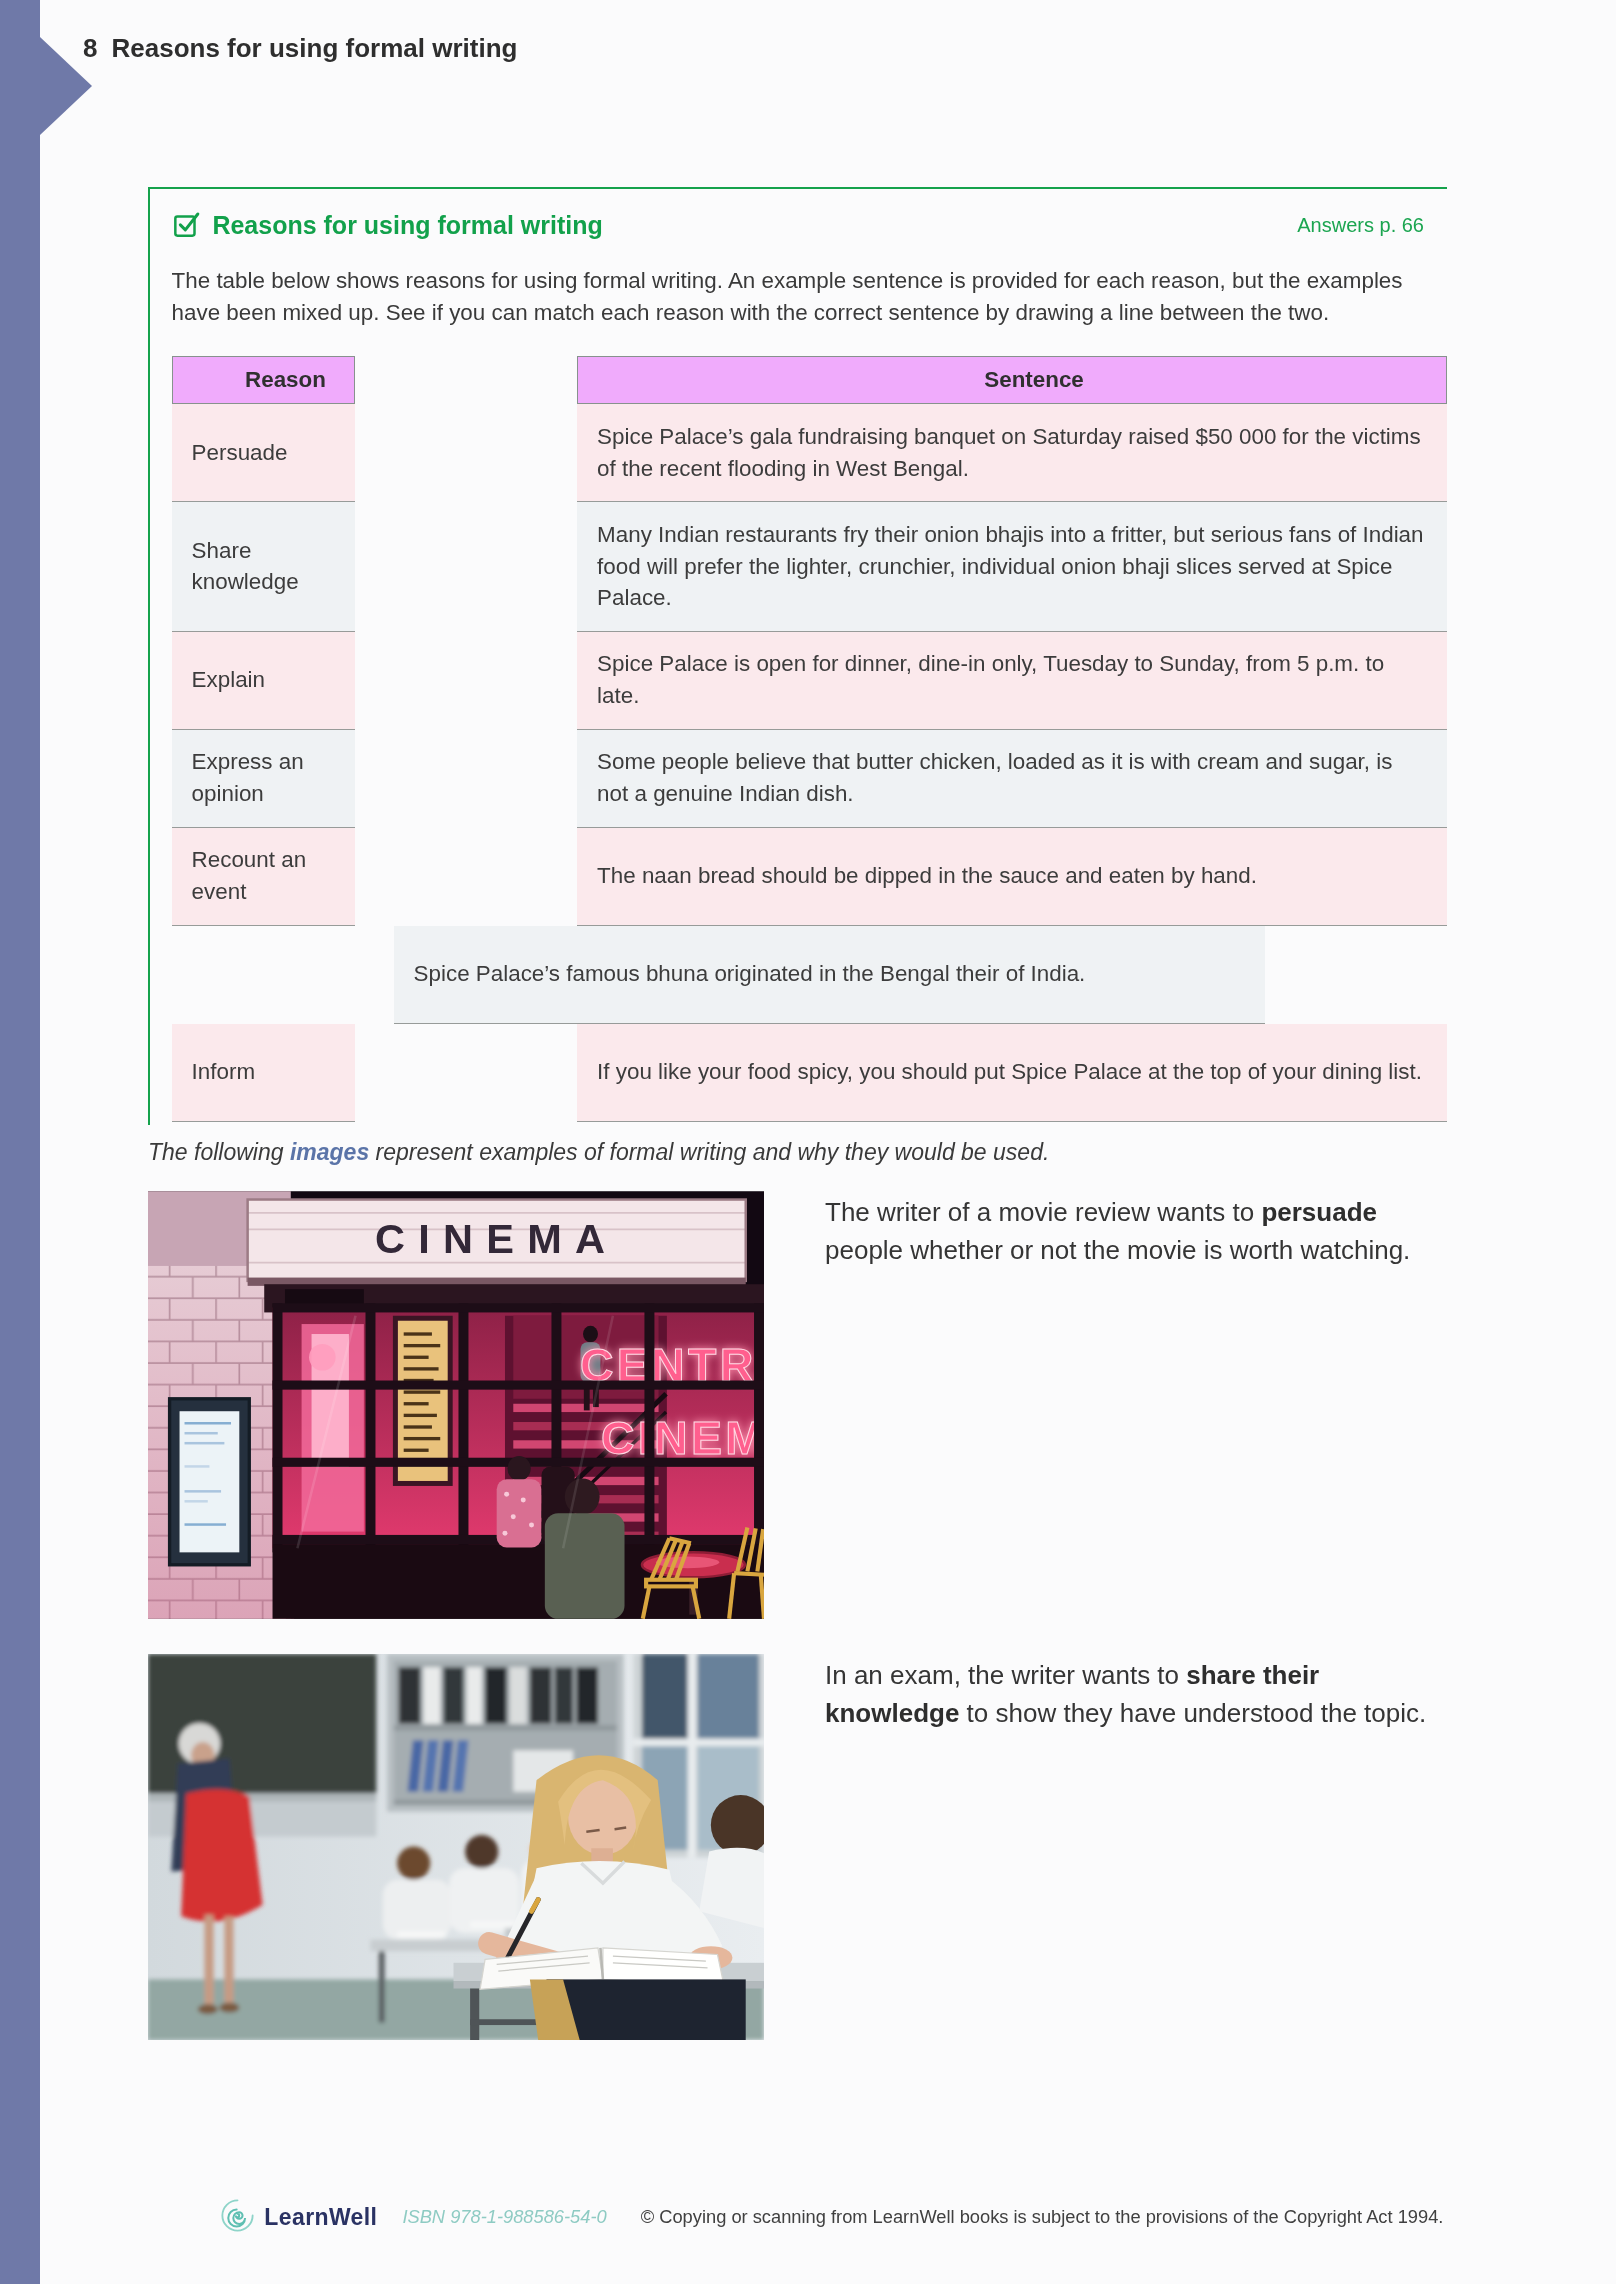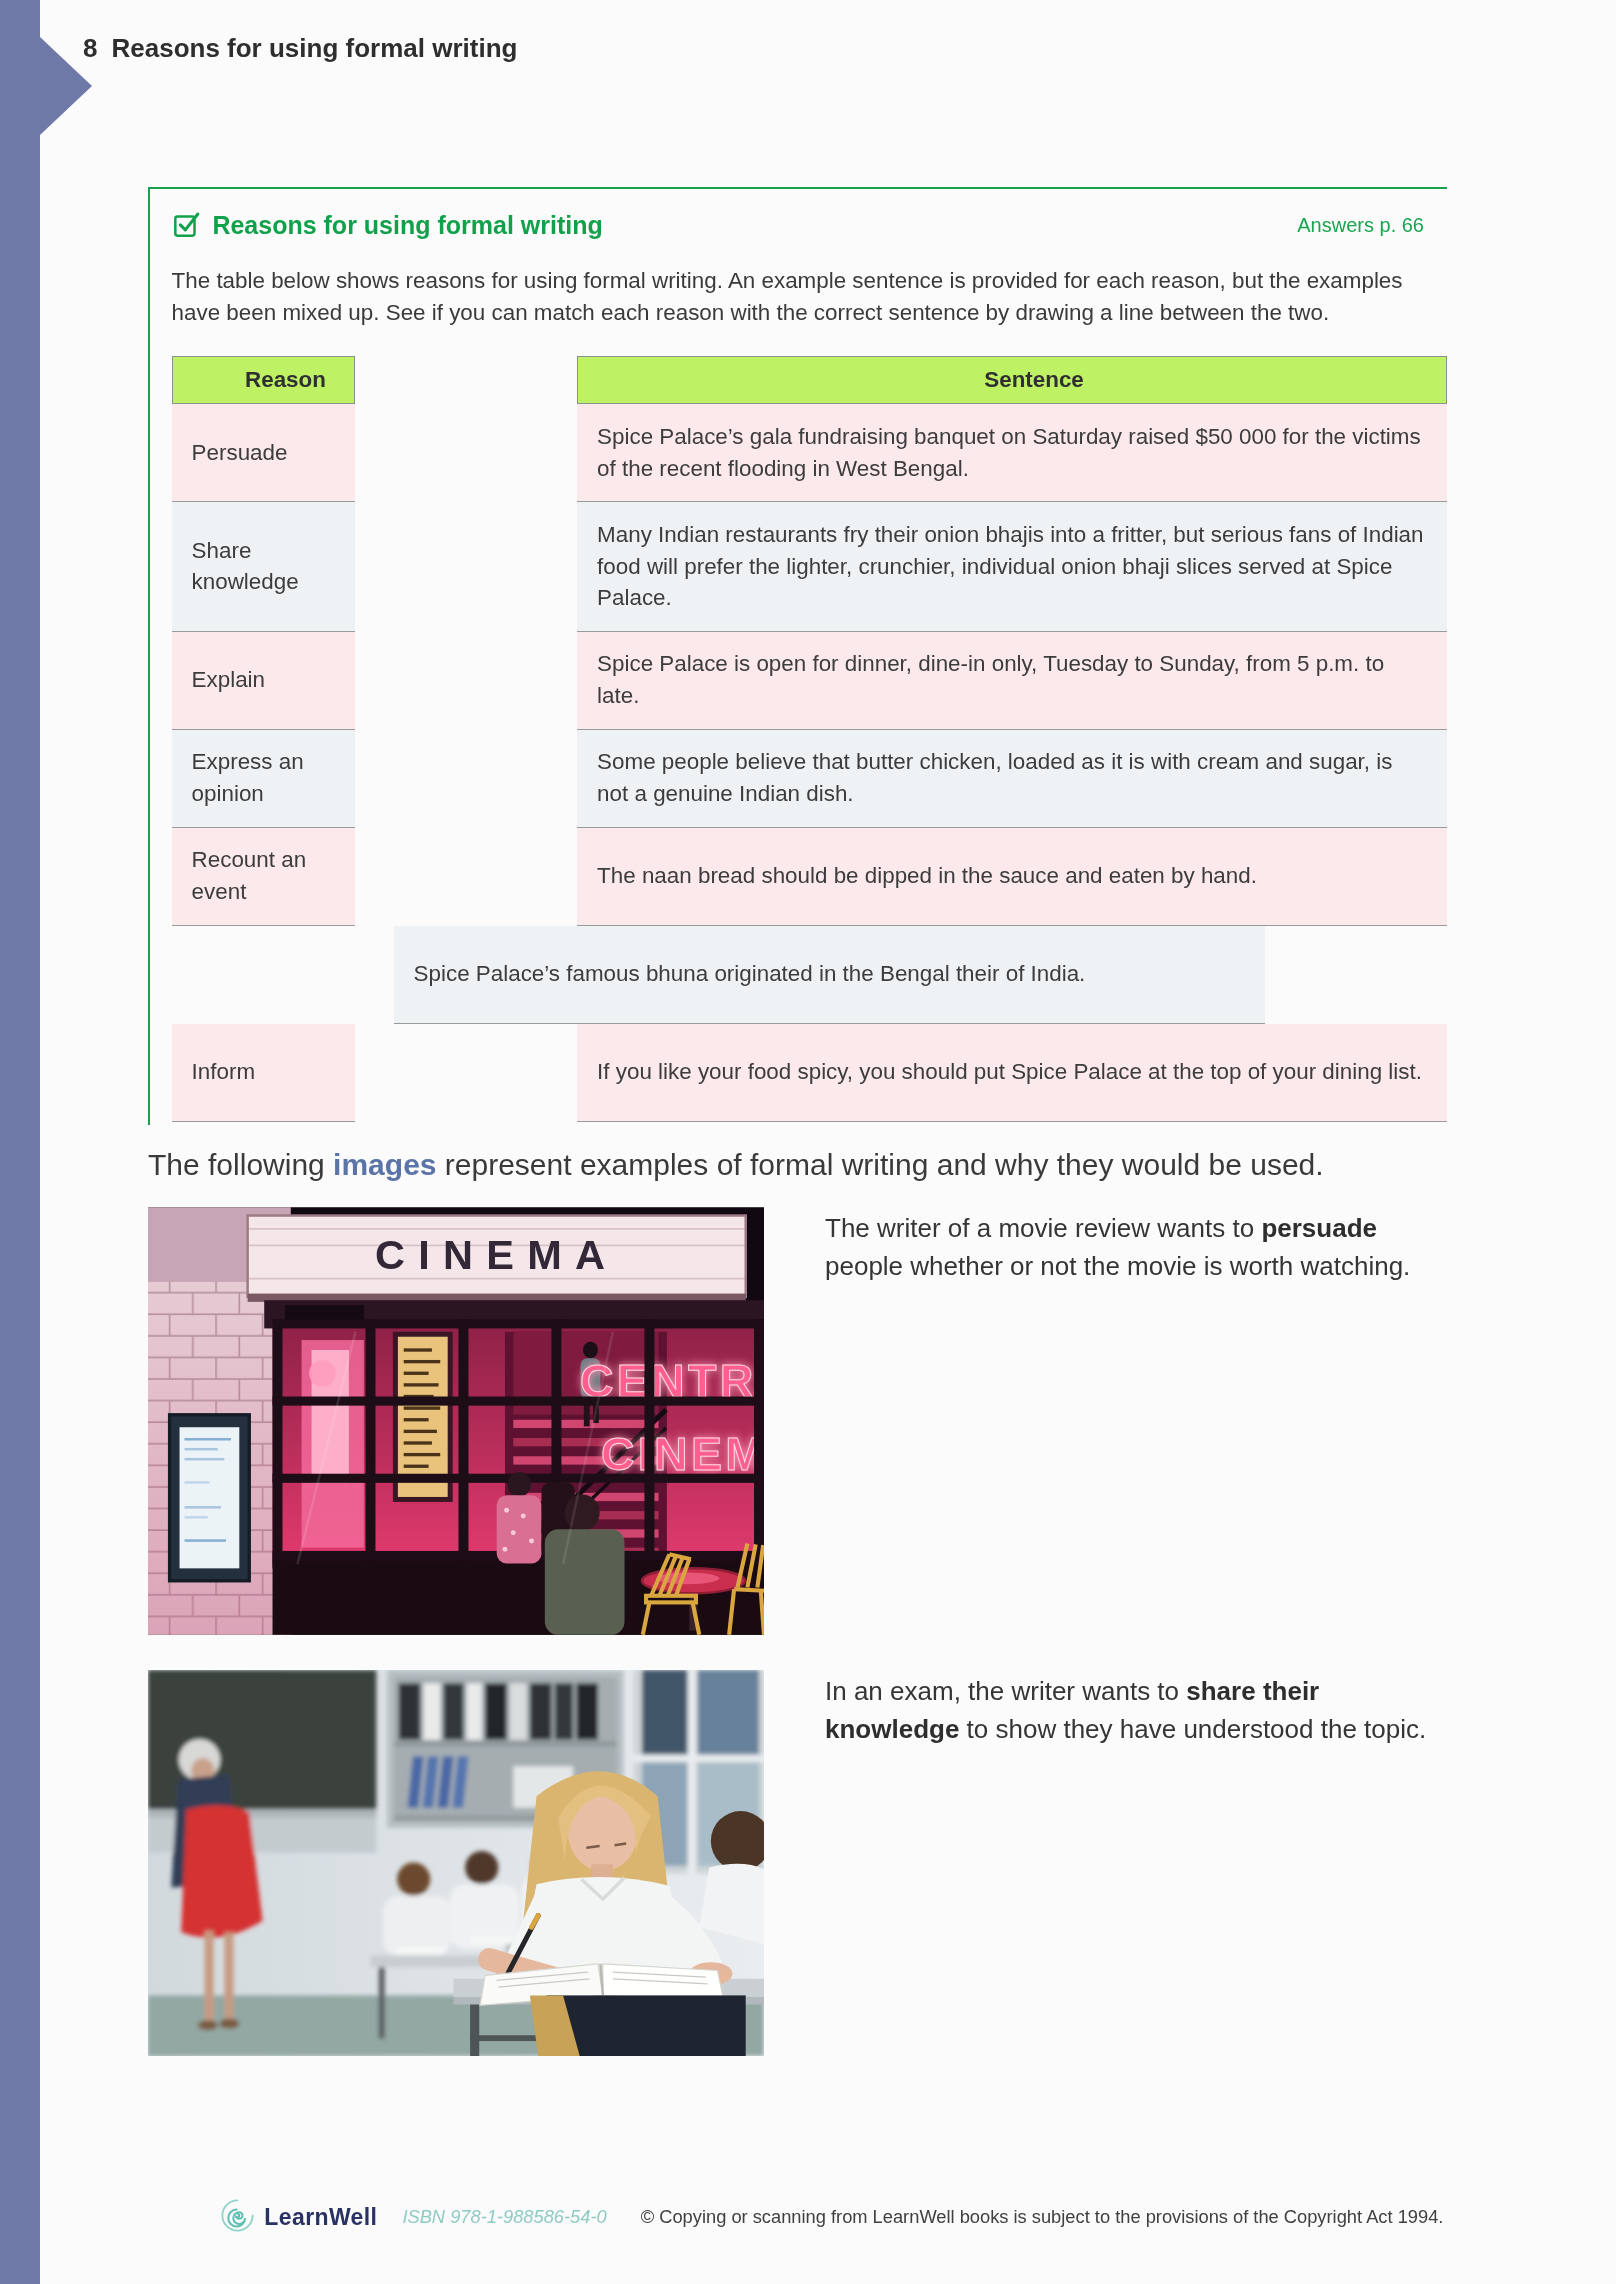--- a/index.html
+++ b/index.html
@@ -28,31 +28,31 @@
   .answers-ref { font-size:20px; color:#1ba550; }
   .intro { margin-top:23px; font-size:22.4px; line-height:1.44; color:#3a3a3a; width:1255px; }
 
   
   .match-table { margin-top:26.6px; }
   .trow { display:flex; align-items:stretch; }
   .cell { font-size:22.4px; line-height:1.42; display:flex; align-items:center; }
   .col-reason { width:184px; }
   .col-gap { width:222px; }
   .col-sentence { width:871px; }
-  .thead .cell { background:#bef264; border:1.7px solid #87928d; justify-content:center;
+  .thead .cell { background:#f0abfc; border:1.7px solid #87928d; justify-content:center;
                  font-weight:600; color:#303030; min-height:48px;padding-left:44px; }
   .thead .col-gap { background:transparent; border:none; }
   .tbody .cell { border-bottom:1.7px solid #979b99; padding:16.6px 20px; min-height:98px; }
   .tbody .col-reason { padding-left:20px; }
   .tbody .trow:nth-child(odd)  .cell { background:#fbe9ec; }
   .tbody .trow:nth-child(even) .cell { background:#eff2f4; }
   .tbody .col-gap { background:transparent !important; border:none !important; }
 
   
-  .images-lead { margin-top:23px; font-size:30px; color:#3a3a3a; }
+  .images-lead { margin-top:14px; font-size:23px; color:#3a3a3a;font-style:italic; }
   .images-lead .kw { font-weight:bold; color:#5b74a8; }
 
   
   .image-row { display:flex; align-items:flex-start; margin-top:25px;gap:13px; }
   .image-row.second { margin-top:32px; }
   .photo { flex:0 0 auto; display:block; }
   .caption { margin-left:48px; margin-top:3.3px; width:656px; font-size:26px; line-height:1.45; color:#353535; }
   .caption b { color:#2e2e2e; }
 
   

